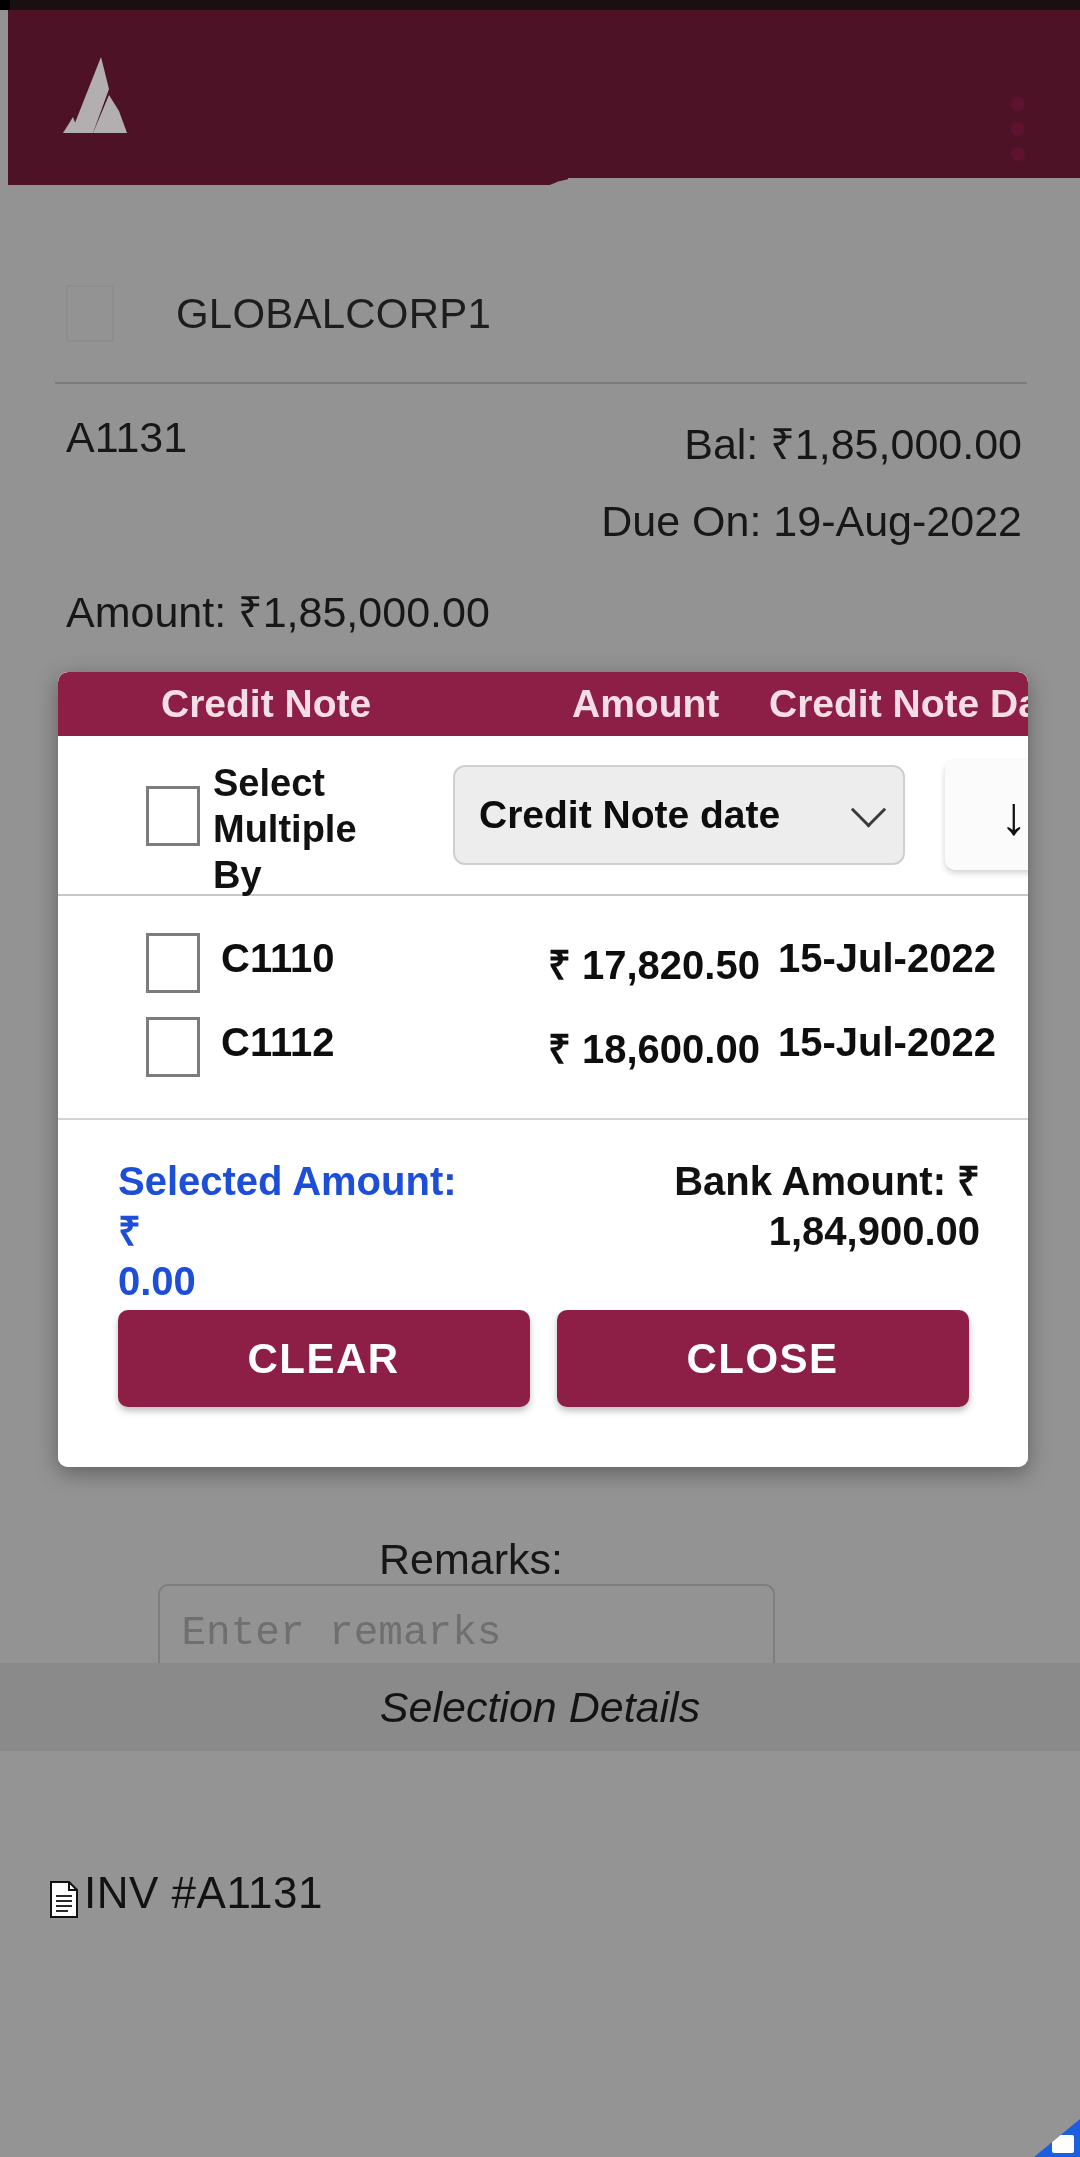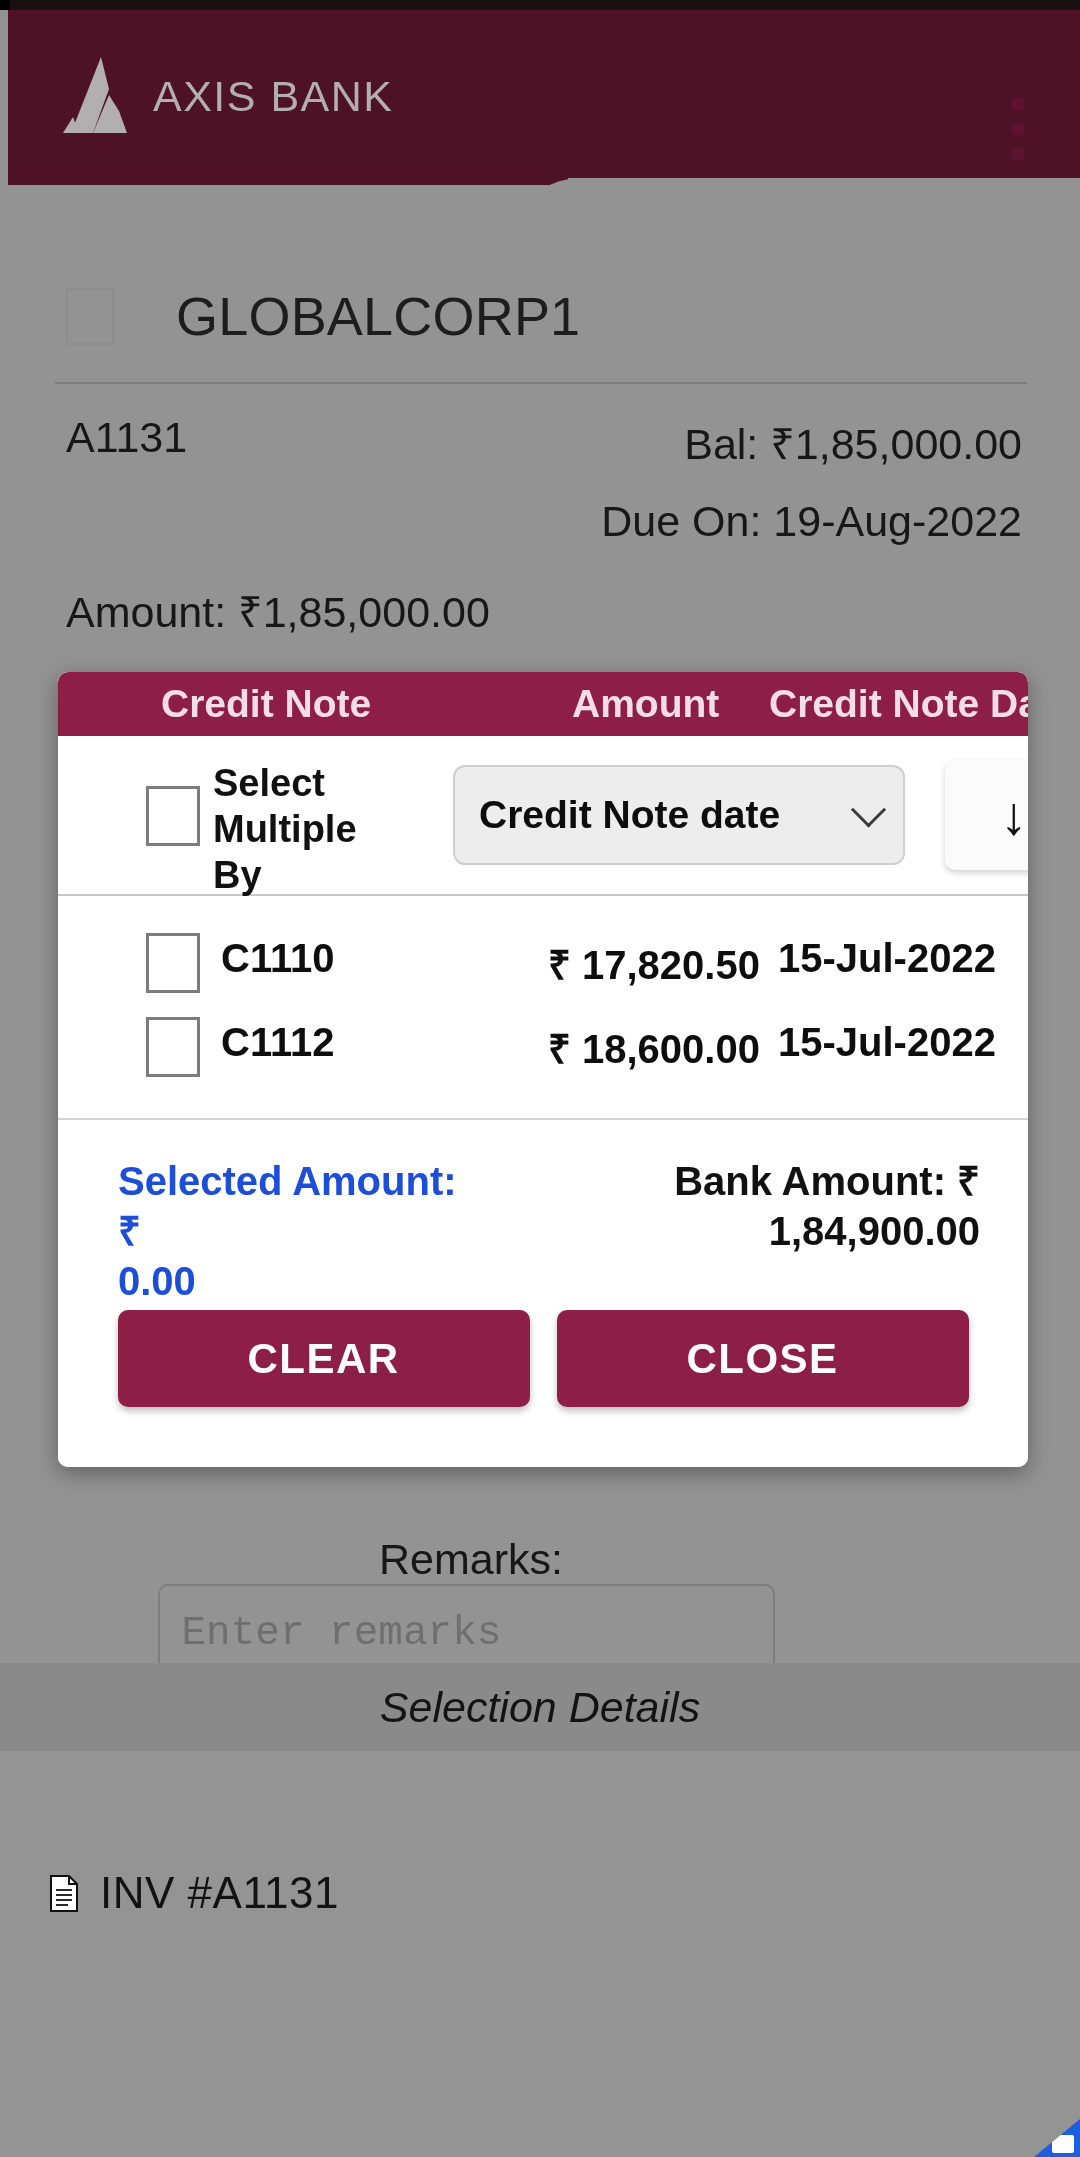--- a/index.html
+++ b/index.html
@@ -116,21 +116,21 @@
   .corp-check {
     margin-left: 66px;
     width: 48px;
     height: 57px;
     border: 2px solid #8d8d8d;
     background: transparent;
     box-sizing: border-box;
   }
   .corp-name {
     margin-left: 62px;
-    font-size: 54px;
+    font-size: 42px;
     color: #1d1d1d;
     letter-spacing: .2px;
   }
 
   .divider {
     position: absolute;
     top: 197px;
     left: 55px;
     width: 972px;
     height: 2px;
@@ -237,22 +237,22 @@
     left: 0;
     width: 1080px;
     height: 406px;
     background: #949494;
   }
   .sel-item {
     position: absolute;
     top: 117px;
     left: 50px;
     display: flex;
-    align-items: center;
-    gap: 22px;
+    align-items: flex-end;
+    gap: 6px;
   }
   .doc-icon {
     width: 28px;
     height: 37px;
     position: relative;
   }
   .sel-item-label {
     font-size: 44px;
     color: #121212;
     letter-spacing: .5px;
@@ -491,21 +491,20 @@
     <div class="header-notch"></div>
     <div class="header-notch-2"></div>
     <div class="logo-wrap">
       <span class="logo-mark">
         <svg width="76" height="82" viewBox="0 0 76 82">
           <polygon points="38,2 8,78 30,78 46,34 38,2" fill="#b3aeb0"></polygon>
           <polygon points="46,40 30,78 64,78 56,56 46,40" fill="#b3aeb0"></polygon>
           <polygon points="0,78 16,78 10,62 0,78" fill="#b3aeb0"></polygon>
         </svg>
       </span>
-      <span class="logo-text">AXIS BANK</span>
     </div>
     <div class="kebab">
       <i></i>
       <i></i>
       <i></i>
     </div>
   </div>
 
   <div class="page">
 

